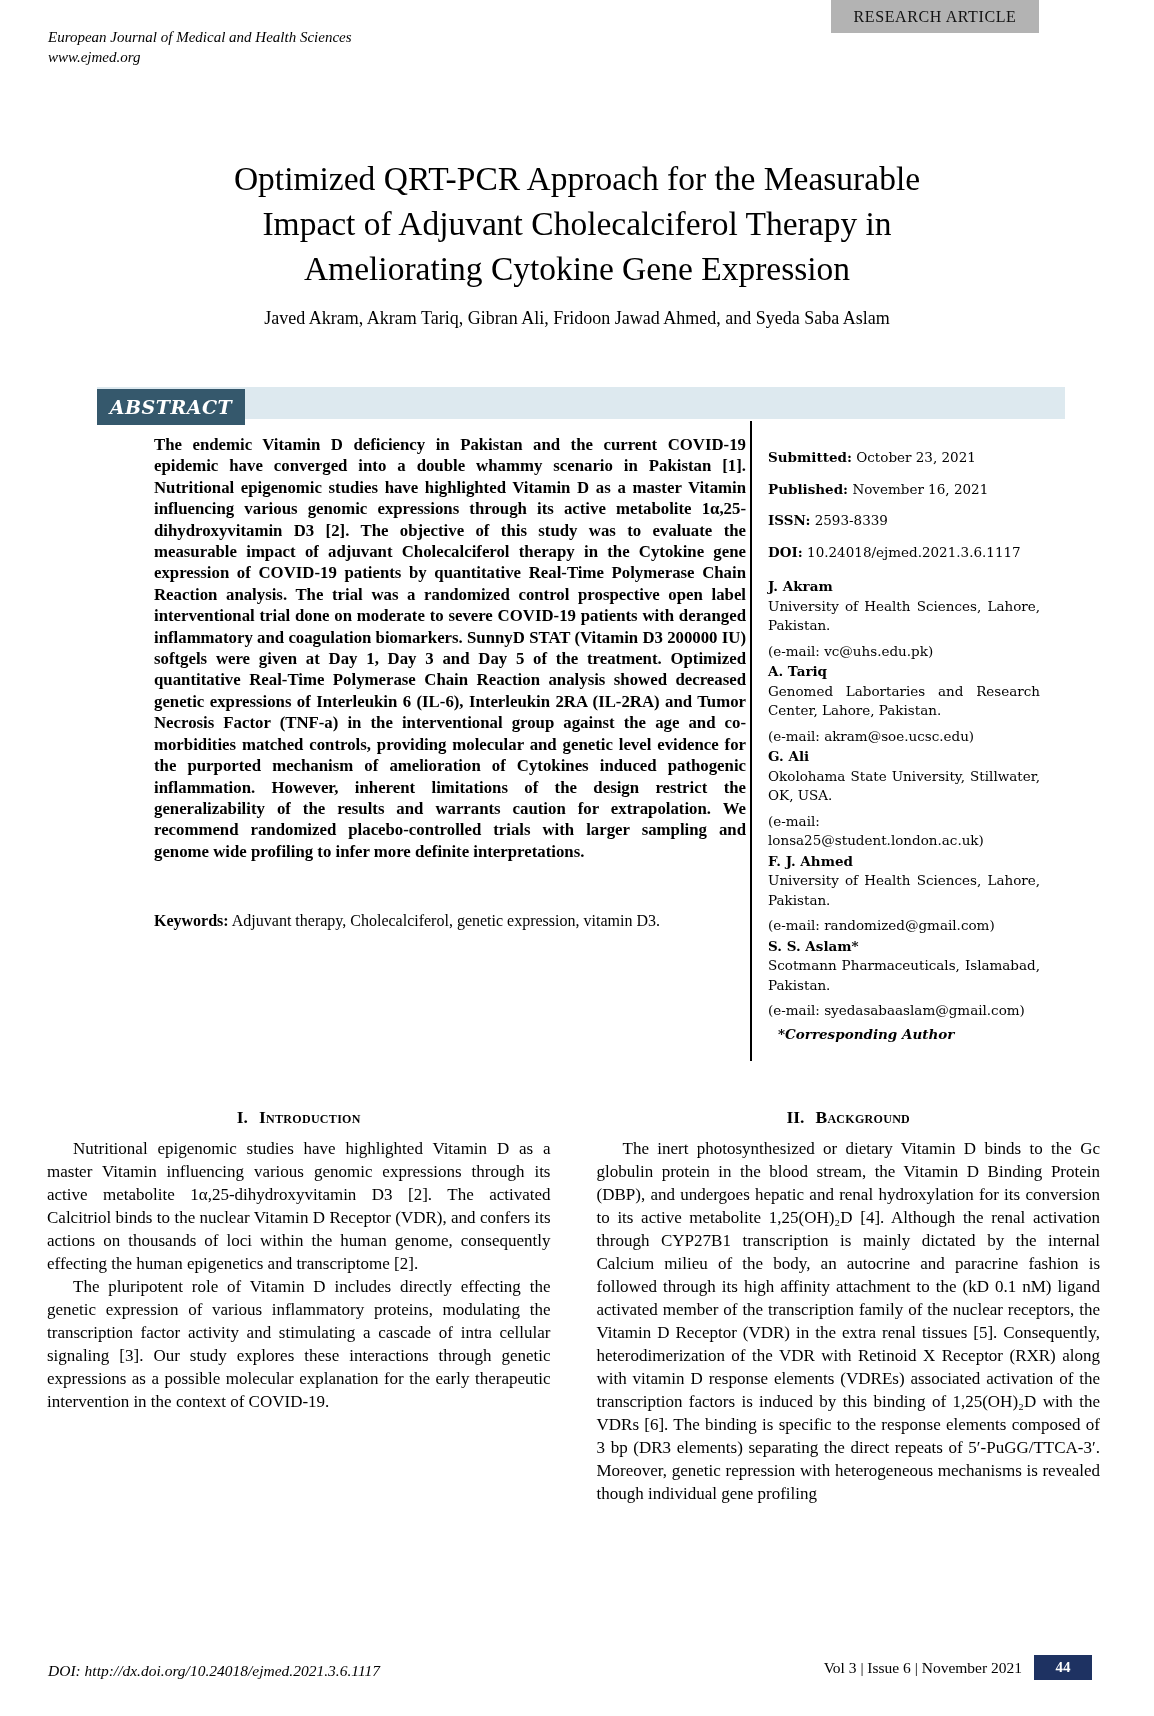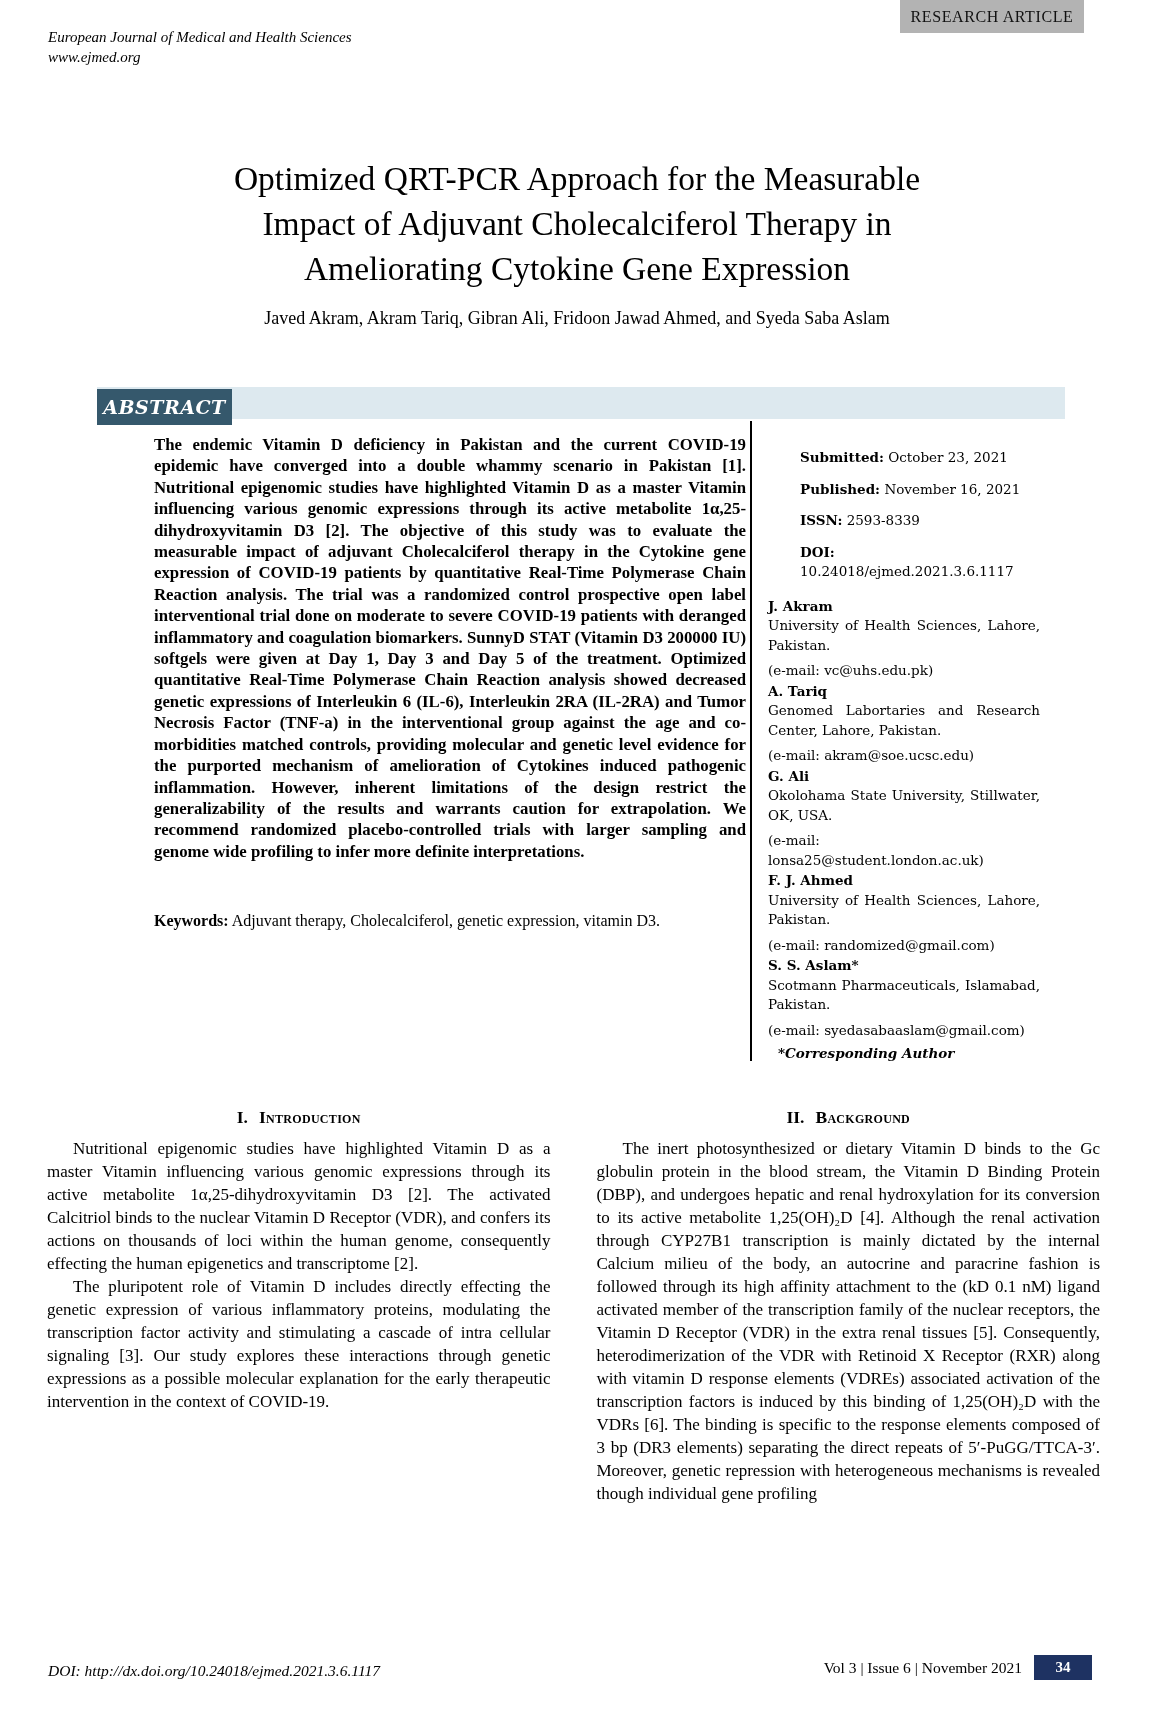--- a/index.html
+++ b/index.html
@@ -1,46 +1,46 @@
 <!DOCTYPE html>
 <html><head>
 <meta charset="utf-8">
 <style>
   html,body{margin:0;padding:0;background:#ffffff;}
   .page{position:relative;width:1154px;height:1716px;background:#ffffff;overflow:hidden;
         font-family:"Liberation Serif",serif;color:#000;}
 
   
   .journal-block{position:absolute;left:48px;top:27px;font-style:italic;font-size:15px;line-height:20px;}
-  .badge{position:absolute;left:900px;top:0;width:184px;height:33px;background:#b3b3b3;
+  .badge{position:absolute;left:831px;top:0;width:208px;height:33px;background:#b3b3b3;
          display:flex;align-items:center;justify-content:center;font-size:16px;letter-spacing:.6px;color:#111;}
 
   
   .title{position:absolute;left:0;top:134px;width:100%;text-align:center;font-size:33.5px;
          line-height:45px;white-space:pre-line;font-weight:400;}
   .authors{position:absolute;left:0;top:308px;width:100%;text-align:center;font-size:18px;}
 
   
   .band{position:absolute;left:97px;top:387px;width:968px;height:32px;background:#dde9ef;}
-  .abstract-label{position:absolute;left:97px;top:389px;width:135px;height:36px;background:#35586c;
+  .abstract-label{position:absolute;left:97px;top:389px;width:148px;height:36px;background:#35586c;
          display:flex;align-items:center;justify-content:center;color:#fff;
          font-family:"DejaVu Serif",serif;font-style:italic;font-weight:bold;font-size:19px;letter-spacing:.5px;}
 
   .abstract-col{position:absolute;left:154px;top:434px;width:592px;}
   .abstract-body{margin:0;font-weight:bold;font-size:16.8px;line-height:21.4px;text-align:justify;}
   .keywords{margin:48px 0 0 0;font-size:16px;line-height:21.4px;text-align:justify;}
   .kw-label{font-weight:bold;}
 
   
   .vsep{position:absolute;left:750px;top:421px;width:1.5px;height:640px;background:#000;}
 
   
   .sidebar{position:absolute;left:768px;top:448px;width:272px;
            font-family:"DejaVu Serif",serif;font-size:13.5px;line-height:19.5px;}
-  .meta-row{margin-bottom:12px;margin-left:32px;}
+  .meta-row{margin-bottom:12px;}
   .meta-row b{font-weight:bold;}
   .affil-list{margin-top:15px;}
   .affil-name{font-weight:bold;}
   .affil-text{text-align:justify;}
   .affil-email{margin-top:6px;margin-bottom:1px;white-space:pre-line;}
   .corresponding{margin-top:4px;padding-left:10px;font-weight:bold;font-style:italic;}
 
   
   .columns{position:absolute;left:47px;top:1106px;width:1053px;display:flex;gap:46px;}
   .col{flex:1;font-size:17px;line-height:23px;}
@@ -130,17 +130,17 @@
     <div class="col">
       <h2 class="sec-heading"><span class="sec-num">II.</span><span class="sec-title">Background</span></h2>
       <p>The inert photosynthesized or dietary Vitamin D binds to the Gc globulin protein in the blood stream, the Vitamin D Binding Protein (DBP), and undergoes hepatic and renal hydroxylation for its conversion to its active metabolite 1,25(OH)₂D [4]. Although the renal activation through CYP27B1 transcription is mainly dictated by the internal Calcium milieu of the body, an autocrine and paracrine fashion is followed through its high affinity attachment to the (kD 0.1 nM) ligand activated member of the transcription family of the nuclear receptors, the Vitamin D Receptor (VDR) in the extra renal tissues [5]. Consequently, heterodimerization of the VDR with Retinoid X Receptor (RXR) along with vitamin D response elements (VDREs) associated activation of the transcription factors is induced by this binding of 1,25(OH)₂D with the VDRs [6]. The binding is specific to the response elements composed of 3 bp (DR3 elements) separating the direct repeats of 5′-PuGG/TTCA-3′. Moreover, genetic repression with heterogeneous mechanisms is revealed though individual gene profiling</p>
     </div>
   </div>
 
   <div class="footer">
     <div class="footer-doi">DOI: http://dx.doi.org/10.24018/ejmed.2021.3.6.1117</div>
     <div class="footer-right">
       <span>Vol 3 | Issue 6 | November 2021</span>
-      <span class="page-badge">34</span>
+      <span class="page-badge">44</span>
     </div>
   </div>
 
 </div>
 
 </body></html>

